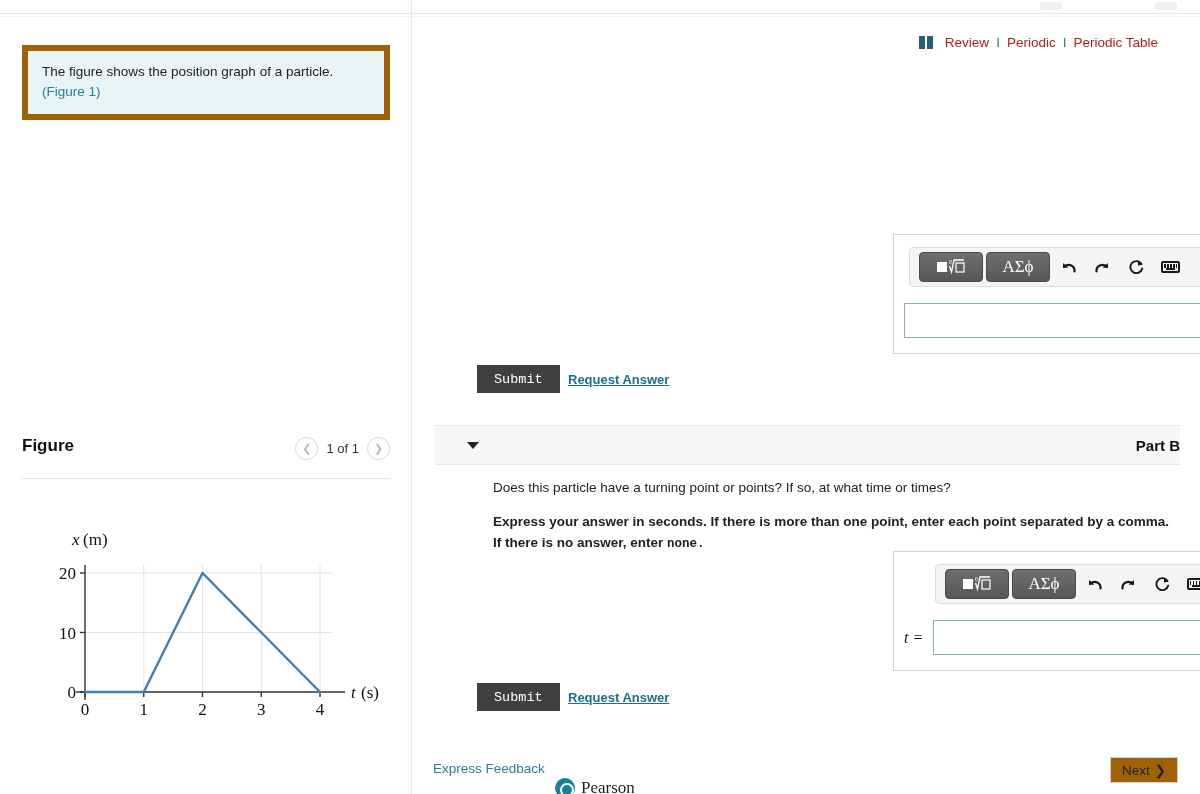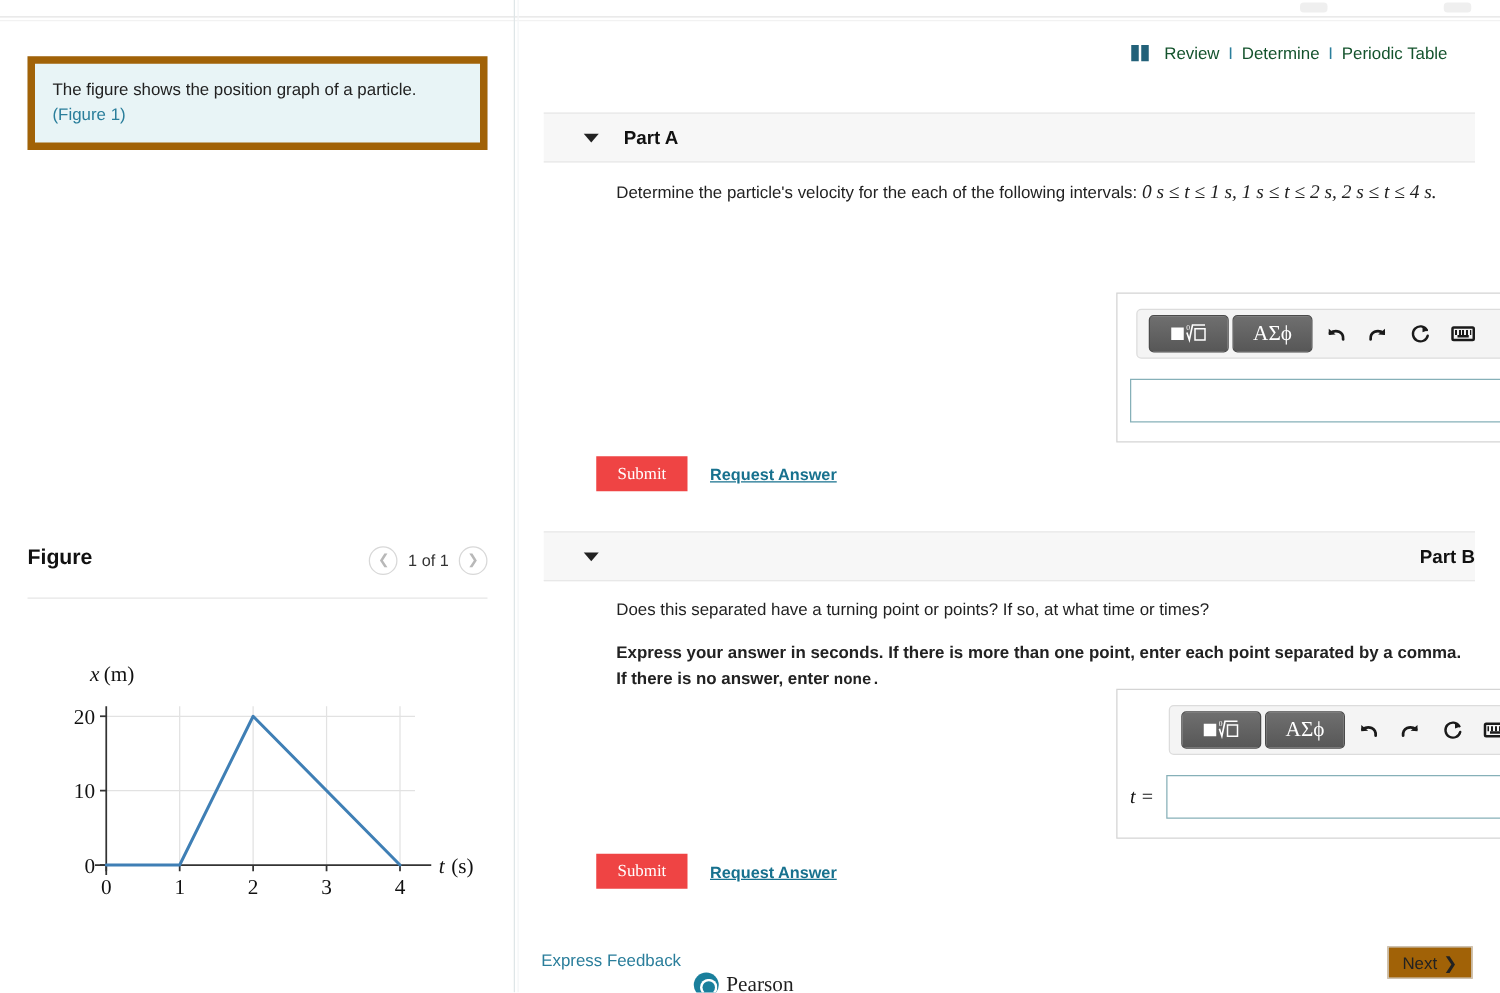--- a/index.html
+++ b/index.html
@@ -72,21 +72,21 @@
 
   
   .right-panel { position: absolute; left: 415px; top: 0; width: 785px; height: 794px; }
 
   .header-links {
     position: absolute; right: 42px; top: 35px;
     display: flex; align-items: center; gap: 7px;
     font-size: 13.5px; color: #2a7e9b; white-space: nowrap;
   }
   .header-links .sep { color: #2a7e9b; }
-  .header-links a { color: #14532d; text-decoration: none; }
+  .header-links a { color: #b91c1c; text-decoration: none; }
   .book-icon { display: inline-block; width: 15px; height: 13px; position: relative; margin-right: 4px; }
   .book-icon i {
     position: absolute; top: 0; width: 6px; height: 13px; background: #226179; display: block;
   }
   .book-icon i:nth-child(1) { left: 0; }
   .book-icon i:nth-child(2) { left: 8px; }
 
   
   .part-header {
     position: absolute; left: 20px; width: 745px; height: 40px;
@@ -143,23 +143,23 @@
   }
 
   .field-row { position: absolute; display: flex; align-items: center; }
   .tlabel { font-family: "Liberation Serif", serif; font-style: italic; font-size: 16px; color: #111; }
   .ans-input {
     border: 1px solid #86b0b8; background: #fff; height: 35px; outline: none;
     font-size: 14px; padding: 0 8px; font-family: "Liberation Sans", sans-serif;
   }
 
   .submit-btn {
-    position: absolute; background: #ef4444; color: #fff; border: none;
+    position: absolute; background: #404040; color: #fff; border: none;
     height: 28px; padding: 0 17px; font-size: 13.5px;
-    font-family: Liberation Serif, serif; cursor: pointer;
+    font-family: Liberation Mono, monospace; cursor: pointer;
   }
   .req-link {
     position: absolute; color: #17718e; font-size: 13px; font-weight: bold;
     text-decoration: underline; cursor: pointer;
   }
 
   
   .feedback-link {
     position: absolute; left: 433px; top: 761px; font-size: 13.5px;
     color: #2a7e9b; text-decoration: none; cursor: pointer;
@@ -251,35 +251,27 @@
 
   <div class="right-panel">
 
     <div class="header-links">
       <span class="book-icon">
           <i></i>
           <i></i>
         </span>
       <a href="#">Review</a>
       <span class="sep">I</span>
-      <a href="#">Determine</a>
+      <a href="#">Periodic</a>
       <span class="sep">I</span>
       <a href="#">Periodic Table</a>
     </div>
 
-    <div class="part-header" style="top:90px;">
-      <div class="caret"></div>
-      <div class="part-label">Part A</div>
-    </div>
 
     <div class="part-body" style="top:142px;">
-      <p class="q-text">
-        <span>Determine the particle's velocity for the each of the following intervals:</span>
-        <span class="mathy">0 s ≤ t ≤ 1 s, 1 s ≤ t ≤ 2 s, 2 s ≤ t ≤ 4 s.</span>
-      </p>
     </div>
 
     <div class="answer-box" style="left:478px;top:234px;width:388px;height:120px;">
       <div class="mtoolbar" style="left:15px;top:12px;">
         <div class="mbtn">
           <svg width="30" height="18" viewBox="0 0 30 18">
             <rect x="1" y="4" width="10" height="10" fill="#fff"></rect>
             <text x="13" y="6" font-size="6" fill="#fff" font-family="serif">0</text>
             <path d="M13.5 8 L15.5 14 L18 2 L28 2" stroke="#fff" fill="none" stroke-width="1.3"></path>
             <rect x="20" y="5" width="8" height="9" fill="none" stroke="#fff" stroke-width="1.2"></rect>
@@ -317,21 +309,21 @@
 
     <button class="submit-btn" style="left:62px;top:365px;">Submit</button>
     <span class="req-link" style="left:153px;top:372px;">Request Answer</span>
 
     <div class="part-header" style="top:425px;justify-content:space-between;">
       <div class="caret"></div>
       <div class="part-label">Part B</div>
     </div>
 
     <div class="part-body" style="top:478px;">
-      <p class="q-text">Does this separated have a turning point or points? If so, at what time or times?</p>
+      <p class="q-text">Does this particle have a turning point or points? If so, at what time or times?</p>
       <p class="q-text bold">
         <span>Express your answer in seconds. If there is more than one point, enter each point separated by a comma. If there is no answer, enter </span><span class="mono">none.</span>
       </p>
     </div>
 
     <div class="answer-box" style="left:478px;top:551px;width:393px;height:120px;">
       <div class="mtoolbar" style="left:41px;top:12px;">
         <div class="mbtn">
           <svg width="30" height="18" viewBox="0 0 30 18">
             <rect x="1" y="4" width="10" height="10" fill="#fff"></rect>

